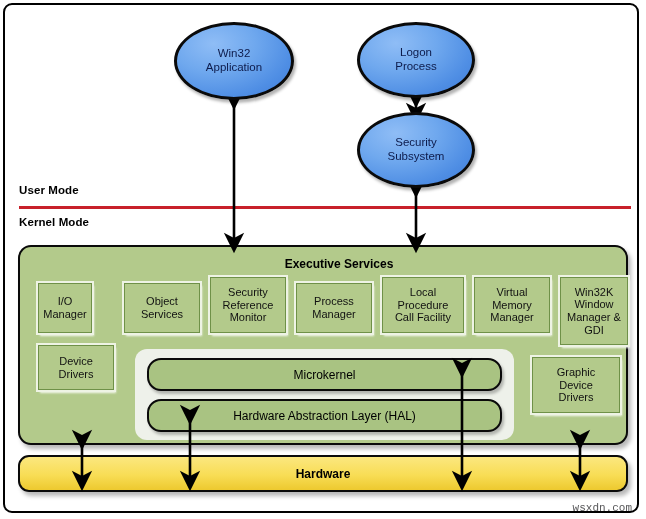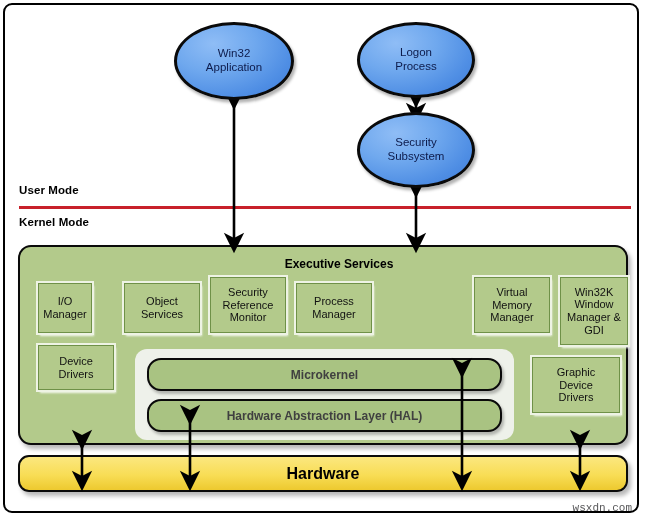--- a/index.html
+++ b/index.html
@@ -134,43 +134,43 @@
     border-radius: 14px;
     box-sizing: border-box;
     display: flex;
     align-items: center;
     justify-content: center;
     box-shadow: 2px 3px 3px rgba(0,0,0,.26);
     z-index: 4;
   }
   .round-box-label {
     font-size: 12px;
-    font-weight: bold;
-    color: #404040;
+    font-weight: normal;
+    color: #000000;
     text-align: center;
   }
   #microkernel-box { left: 147px; top: 358px; width: 355px; height: 33px; }
   #hal-box         { left: 147px; top: 399px; width: 355px; height: 33px; }
   
   #hardware-bar {
     position: absolute;
     left: 18px; top: 455px;
     width: 610px; height: 37px;
     background: linear-gradient(180deg, #fbe77f 0%, #f8dd55 55%, #edc92f 100%);
     border: 2.5px solid #0a0a0a;
     border-radius: 11px;
     box-sizing: border-box;
     display: flex;
     align-items: center;
     justify-content: center;
     box-shadow: 3px 4px 4px rgba(0,0,0,.28);
     z-index: 2;
   }
   #hardware-label {
-    font-size: 16px;
+    font-size: 12px;
     font-weight: bold;
     color: #000000;
   }
   
   #watermark {
     position: absolute;
     right: 14px; bottom: 5px;
     font-size: 11px;
     color: #58585a;
     font-family: Liberation Mono, monospace;
@@ -239,20 +239,25 @@
   </div>
   <div class="svc-box" style="left:210px; top:277px; width:76px;  height:56px;">
     <span class="svc-label">Security
 Reference
 Monitor</span>
   </div>
   <div class="svc-box" style="left:296px; top:283px; width:76px;  height:50px;">
     <span class="svc-label">Process
 Manager</span>
   </div>
+  <div class="svc-box" style="left:382px; top:277px; width:82px;  height:56px;">
+    <span class="svc-label">Local
+Procedure
+Call Facility</span>
+  </div>
   <div class="svc-box" style="left:474px; top:277px; width:76px;  height:56px;align-items:center;">
     <span class="svc-label">Virtual
 Memory
 Manager</span>
   </div>
   <div class="svc-box" style="left:560px; top:277px; width:68px;  height:68px;">
     <span class="svc-label">Win32K
 Window
 Manager &amp;
 GDI</span>

